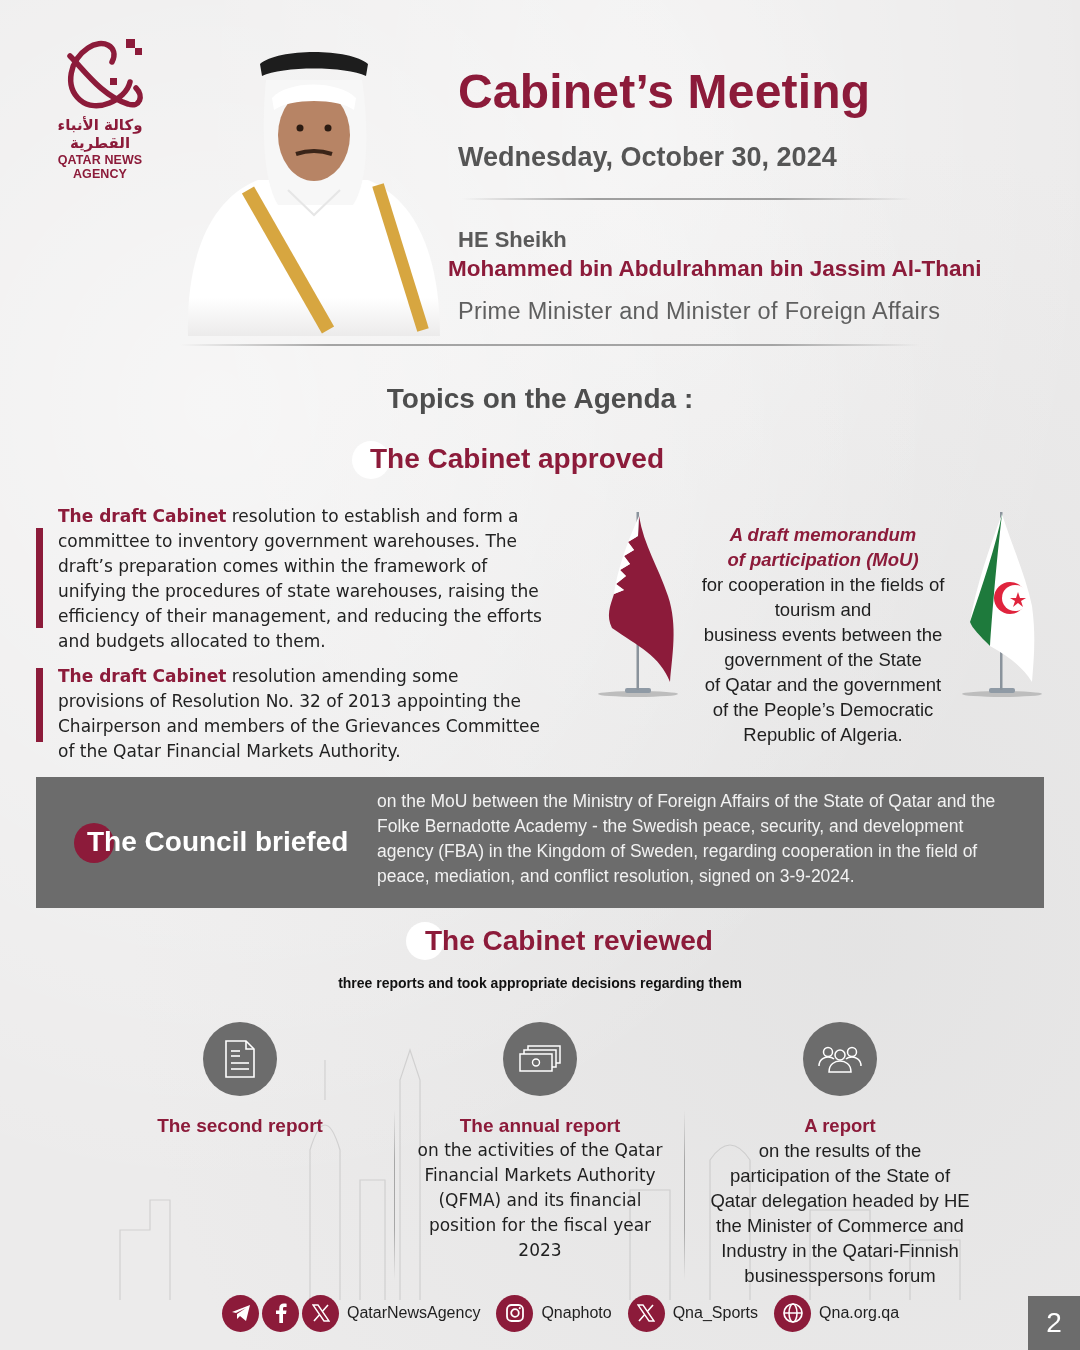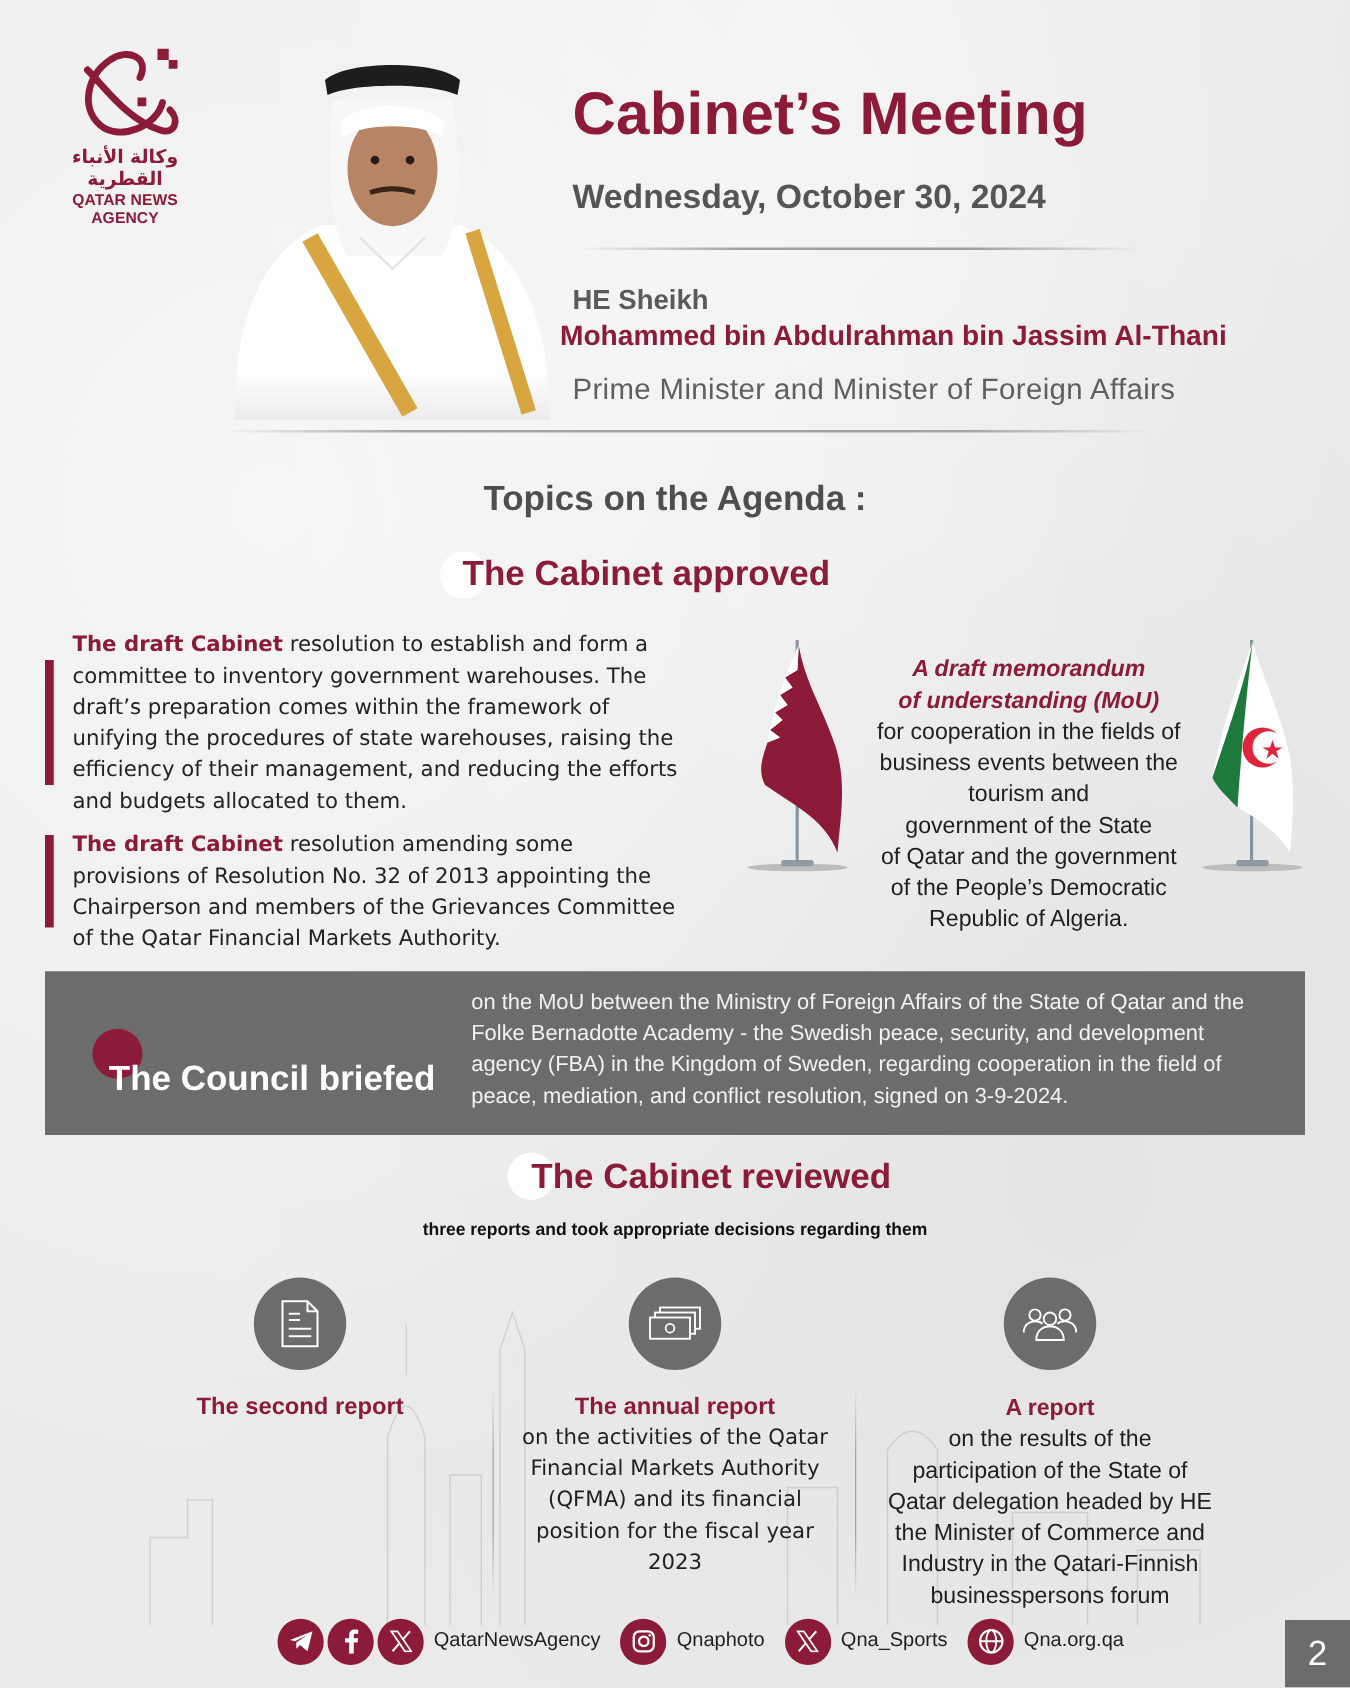--- a/index.html
+++ b/index.html
@@ -46,21 +46,21 @@
   .res .txt { padding-left: 22px; }
   .res .hl { color: #8c1b3a; font-weight: bold; text-align: center; }
 
   
   .mou { left: 700px; top: 522px; width: 246px; text-align: center; font-family: "Liberation Sans", sans-serif; font-size: 18.5px; line-height: 25px; color: #1f1f1f; }
   .mou .hl { color: #8c1b3a; font-weight: bold; font-style: italic; }
 
   
   .council { left: 36px; top: 777px; width: 1008px; height: 131px; background: #6c6c6c; }
   .council-dot { left: 74px; top: 823px; width: 40px; height: 40px; border-radius: 50%; background: #8c1b3a; }
-  .council-title { left: 87px; top: 826px; font-family: "Liberation Sans", sans-serif; font-weight: bold; font-size: 28px; color: #ffffff; white-space: nowrap; margin-top: 21px; }
+  .council-title { left: 87px; top: 826px; font-family: "Liberation Sans", sans-serif; font-weight: bold; font-size: 28px; color: #ffffff; white-space: nowrap; }
   .council-text { left: 377px; top: 789px; width: 640px; font-family: "Liberation Sans", sans-serif; font-size: 17.5px; line-height: 25px; color: #f2f2f2; }
 
   .reviewed-sub { left: 0; width: 1080px; top: 975px; text-align: center; font-family: "Liberation Sans", sans-serif; font-weight: bold; font-size: 14px; color: #111; }
 
   
   .report { width: 260px; text-align: center; }
   .report .icon-circle { width: 74px; height: 74px; border-radius: 50%; background: #6c6c6c; margin: 0 auto; display: flex; align-items: center; justify-content: center; }
   .report .r-title { margin-top: 17px; font-family: "Liberation Sans", sans-serif; font-weight: bold; font-size: 19px; color: #8c1b3a; line-height: 25px; }
   .report .r-body { font-family: "DejaVu Sans", sans-serif; font-size: 17px; line-height: 25px; color: #1f1f1f; }
   .report.narrow .r-title, .report.narrow .r-body { font-family: "Liberation Sans", sans-serif; font-size: 18.5px; }
@@ -150,24 +150,24 @@
 <svg class="abs" style="left:598px; top:506px;" width="82" height="196" viewBox="0 0 82 196">
   <ellipse cx="40" cy="188" rx="40" ry="3" fill="#bdbdbd"></ellipse>
   <rect x="27" y="182" width="26" height="5" rx="2" fill="#8f9aa5"></rect>
   <rect x="38.5" y="6" width="2.5" height="178" fill="#8a939c"></rect>
   <path d="M41 10 C46 40 60 60 70 90 C80 120 74 150 72 176 C62 150 40 140 14 122 C8 110 12 100 16 88 L26 84 L18 78 L28 70 L22 64 L32 58 L26 50 L36 44 L30 36 L40 30 Z" fill="#8c1b3a"></path>
   <path d="M41 10 L40 30 L30 36 L36 44 L26 50 L32 58 L22 64 L28 70 L18 78 L26 84 L16 88 C20 60 32 30 41 10 Z" fill="#ffffff"></path>
 </svg>
 
 <div class="abs mou">
   <div class="hl">A draft memorandum</div>
-  <div class="hl">of understanding (MoU)</div>
+  <div class="hl">of participation (MoU)</div>
   <div>for cooperation in the fields of</div>
+  <div>tourism and</div>
   <div>business events between the</div>
-  <div>tourism and</div>
   <div>government of the State</div>
   <div>of Qatar and the government</div>
   <div>of the People’s Democratic</div>
   <div>Republic of Algeria.</div>
 </div>
 
 <svg class="abs" style="left:960px; top:506px;" width="84" height="196" viewBox="0 0 84 196">
   <ellipse cx="42" cy="188" rx="40" ry="3" fill="#bdbdbd"></ellipse>
   <rect x="29" y="182" width="26" height="5" rx="2" fill="#8f9aa5"></rect>
   <rect x="40" y="6" width="2.5" height="178" fill="#8a939c"></rect>

